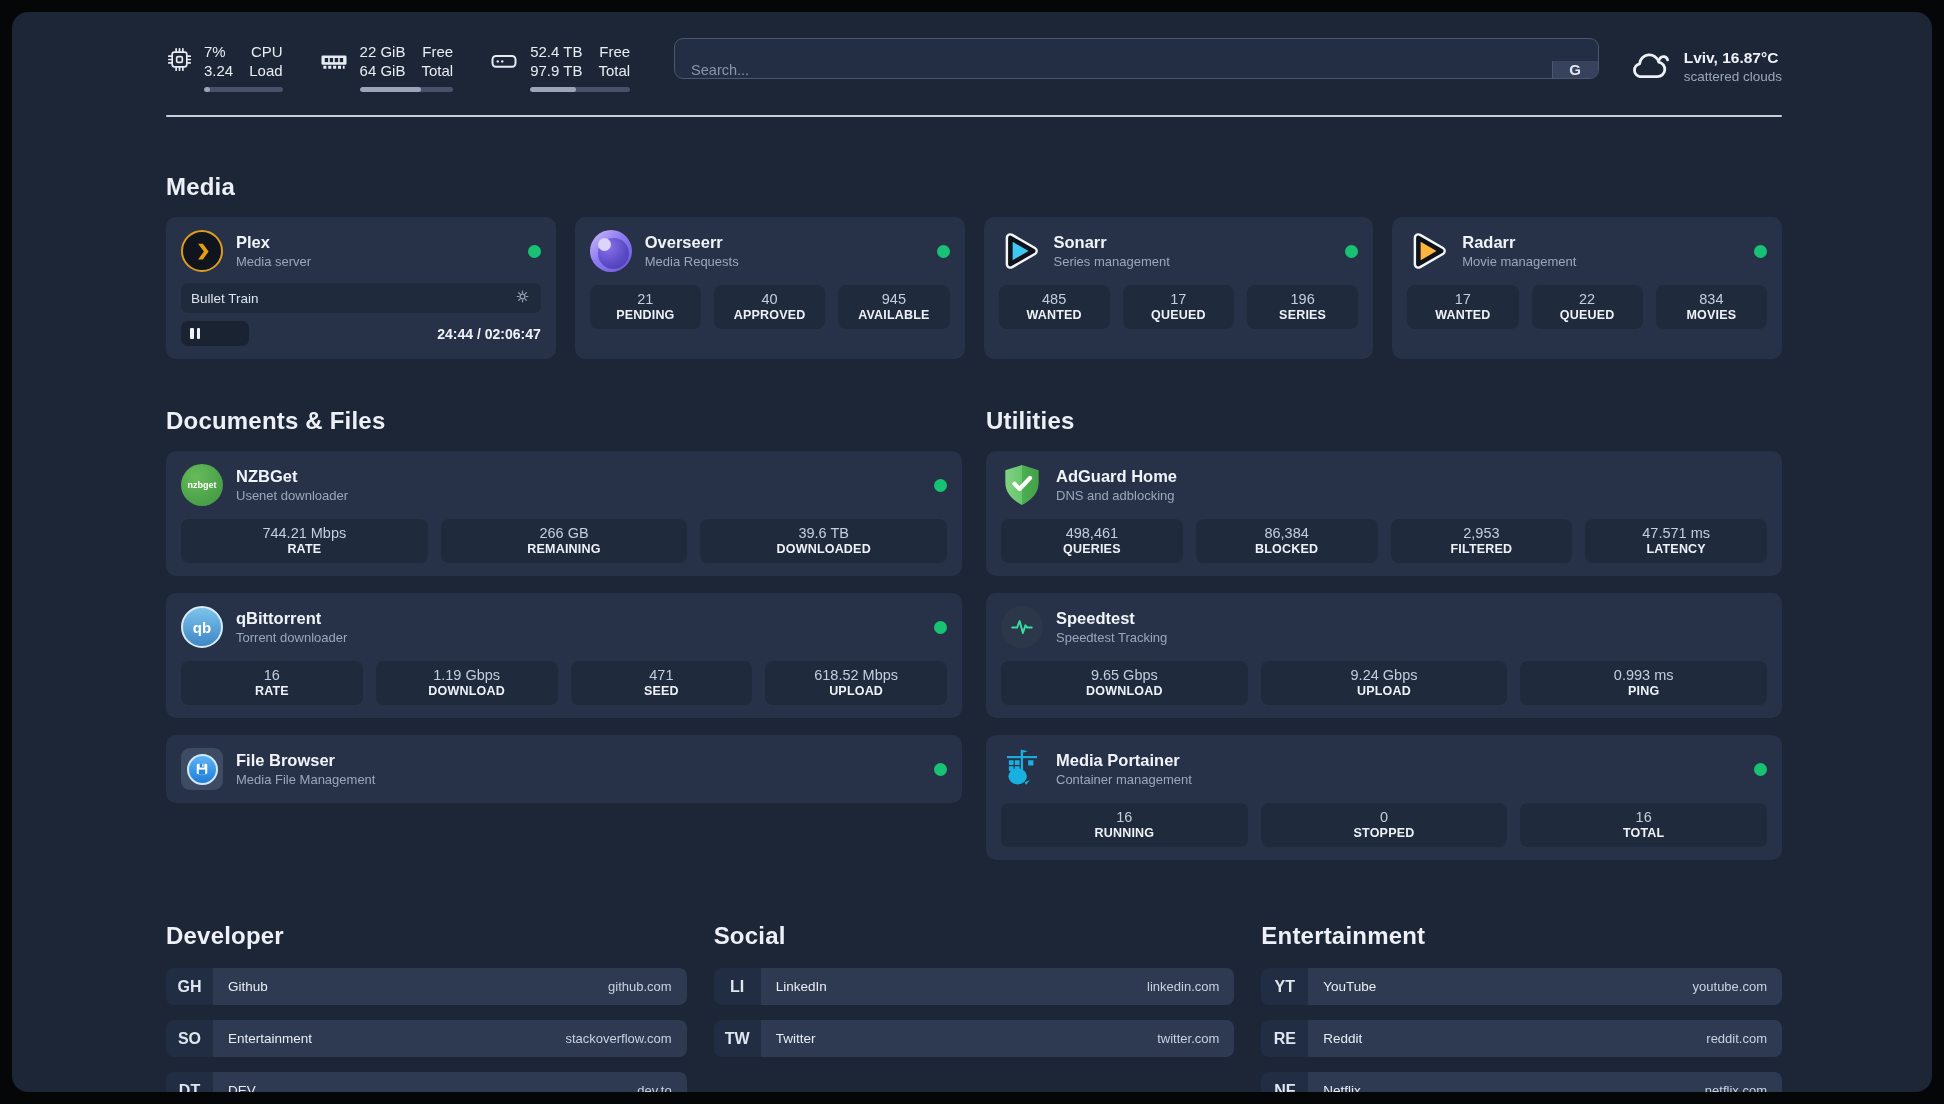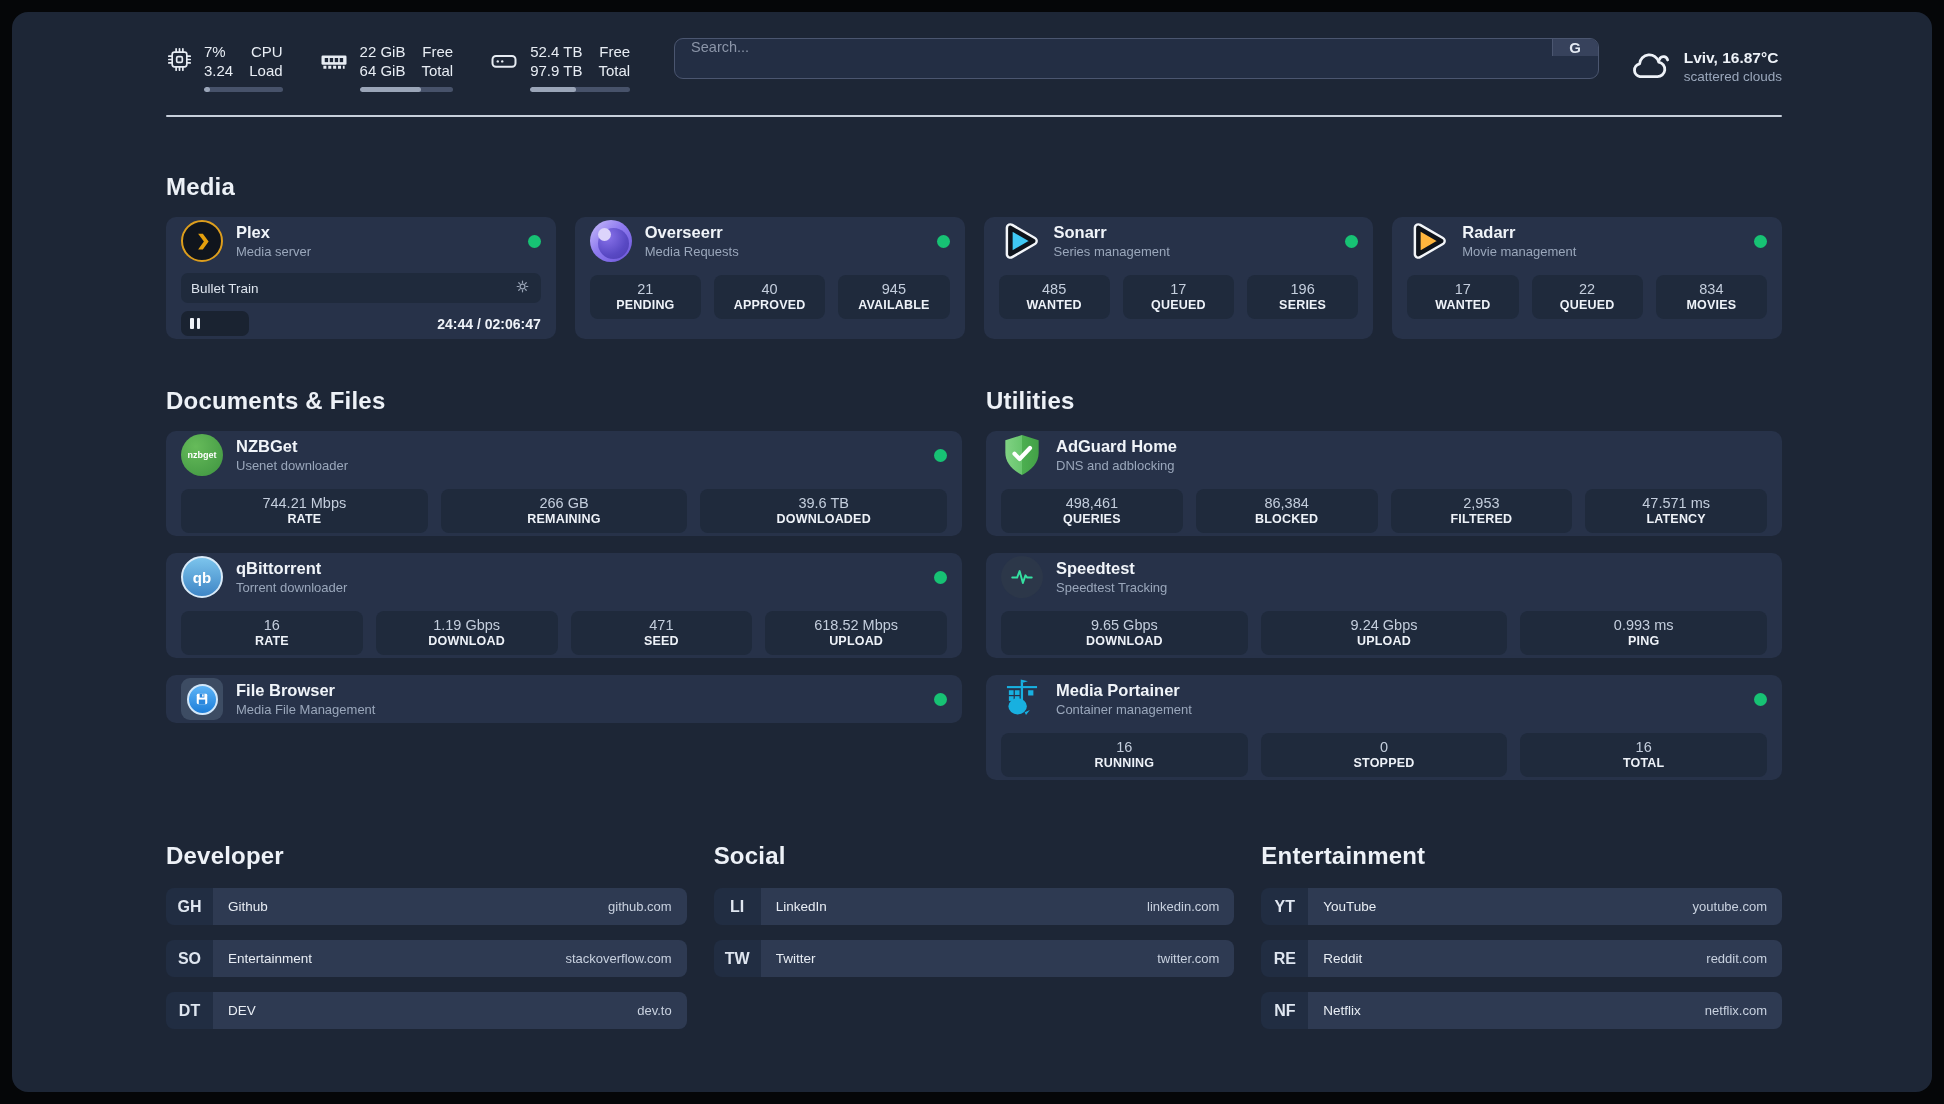--- a/index.html
+++ b/index.html
@@ -12,36 +12,36 @@
   
   .topbar { display:flex; align-items:center; }
   .sysstats { display:flex; gap:36px; }
   .sysstat { display:flex; gap:11px; align-items:flex-start; }
   .sicon { margin-top:4px; display:flex; }
   .srow { display:flex; gap:16px; }
   .scol { display:flex; flex-direction:column; font-size:15px; line-height:1.3; color:#e8edf4; font-weight:500; }
   .scol.labs { align-items:flex-end; }
   .sbar { height:5px; background:#47526a; border-radius:3px; margin-top:6px; position:relative; overflow:hidden; }
   .sfill { position:absolute; left:0; top:0; height:100%; background:#9aa5b8; border-radius:3px; }
-  .search { flex:1; margin:0 28px 16px 44px; height:41px; display:flex; align-items:flex-start;
+  .search { flex:1; margin:0 28px 16px 44px; height:41px; display:flex; align-items:flex-end;
     background:#232e44; border:1px solid #4b5670; border-radius:9px; overflow:hidden; }
   .search input { flex:1; background:transparent; border:none; outline:none; padding:0 16px;
     color:#dbe2ec; font-size:14.5px; font-family:inherit; }
   .search input::placeholder { color:#8b95a8; }
   .gbtn { width:46px; background:#37425c; border:none; border-left:1px solid #4b5670;
     color:#e3e9f2; font-size:15px; font-weight:700; cursor:pointer; font-family:inherit; }
   .weather { display:flex; align-items:center; gap:13px; }
   .wt { font-size:15.5px; font-weight:700; color:#eef2f8; }
   .wc { font-size:13.5px; color:#9aa7bb; margin-top:2px;text-align:right; }
   .divider { height:2px; background:#c7cfdb; border-radius:1px; margin-top:20px; }
   
   .section-title { font-size:24px; font-weight:600; color:#edf1f7; letter-spacing:.2px; }
   .media-title { margin-top:56px; }
   .media-grid { display:grid; grid-template-columns:repeat(4,1fr); gap:19px; margin-top:16px; }
-  .card { background:#273249; border-radius:10px; padding:3px 15px; }
+  .card { background:#273249; border-radius:10px; padding:13px 15px; }
   .card-head { display:flex; align-items:center; gap:13px; }
   .appicon { width:42px; height:42px; flex:none; display:flex; align-items:center; justify-content:center; }
   .card-titles { min-width:0; }
   .card-title { font-size:16.5px; font-weight:600; color:#f0f4f9; white-space:nowrap; }
   .card-sub { font-size:13px; color:#9aa7bb; margin-top:2px; white-space:nowrap; }
   .dot { width:13px; height:13px; border-radius:50%; background:#17c274; margin-left:auto; flex:none; }
   .tiles { display:flex; gap:13px; margin-top:13px; }
   .tile { flex:1; background:#1f2a3c; border-radius:8px; padding:6px 4px 7px; text-align:center; min-width:0; }
   .tile-v { font-size:14.5px; color:#c4cedd; white-space:nowrap; }
   .tile-l { font-size:12.5px; font-weight:700; color:#eef2f8; margin-top:1px; letter-spacing:.2px; white-space:nowrap; }

